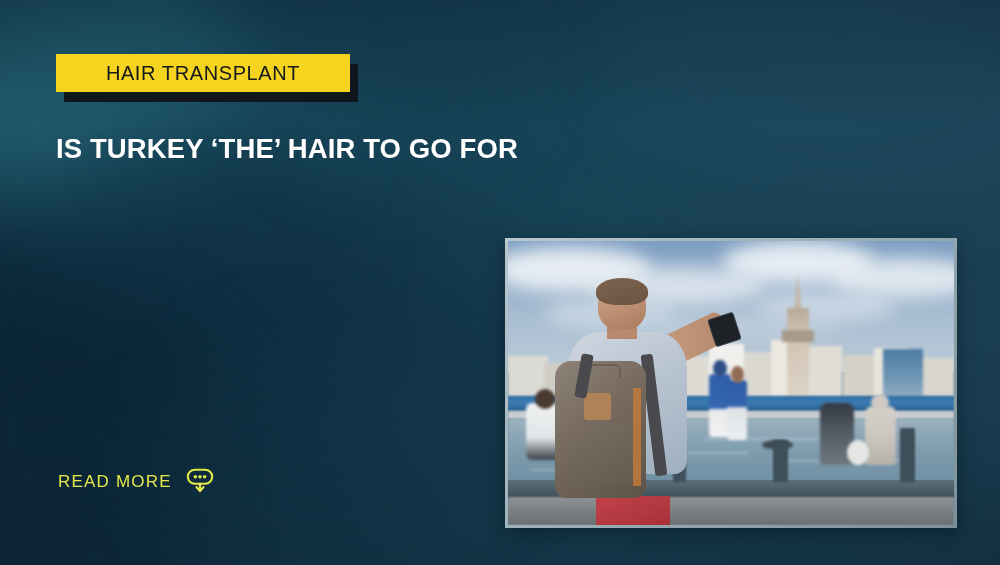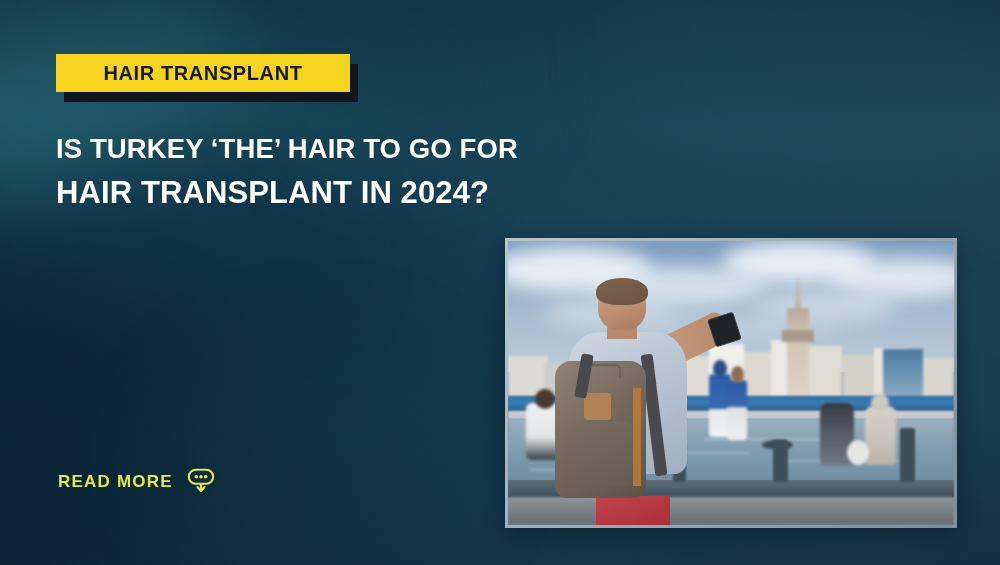--- a/index.html
+++ b/index.html
@@ -63,21 +63,21 @@
   }
   .badge {
     position:relative;
     width:294px; height:38px;
     background:#f4d41e;
     display:flex; align-items:center; justify-content:center;
   }
   .badge-label {
     color:#17181a;
     font-size:20px;
-    font-weight:700;
+    font-weight:400;
     letter-spacing:.6px;
     line-height:1;
     white-space:nowrap;
   }
 
   
   .headline { position:absolute; left:56px; top:134px; width:600px; }
   .hl-line1 {
     color:#ffffff;
     font-size:27.5px;
@@ -98,21 +98,21 @@
 
   
   .readmore {
     position:absolute; left:58px; top:466px;
     display:flex; align-items:center; gap:13px;
     cursor:pointer;
   }
   .readmore-label {
     color:#e4e84b;
     font-size:17px;
-    font-weight:700;
+    font-weight:400;
     letter-spacing:1.2px;
     line-height:1;
     white-space:nowrap;
   }
   .readmore-icon { width:30px; height:30px; display:block; }
 
   
   .photo-card {
     position:absolute;
     left:505px; top:238px;
@@ -316,21 +316,20 @@
 
   <div class="badge-wrap">
     <div class="badge-shadow"></div>
     <div class="badge">
       <span class="badge-label">HAIR TRANSPLANT</span>
     </div>
   </div>
 
   <div class="headline">
     <div class="hl-line1">IS TURKEY ‘THE’ HAIR TO GO FOR</div>
-    <div class="hl-line2">HAIR TRANSPLANT IN 2024?</div>
   </div>
 
   <div class="readmore">
     <span class="readmore-label">READ MORE</span>
     <span class="readmore-icon">
       <svg viewBox="0 0 32 32" width="30" height="30" fill="none" stroke="#e4e84b" stroke-width="2.2" stroke-linecap="round" stroke-linejoin="round">
         <rect x="3" y="4" width="26" height="15" rx="7.5"></rect>
         <circle cx="11" cy="11.5" r="1.9" fill="#e4e84b" stroke="none"></circle>
         <circle cx="16" cy="11.5" r="1.9" fill="#e4e84b" stroke="none"></circle>
         <circle cx="21" cy="11.5" r="1.9" fill="#e4e84b" stroke="none"></circle>

